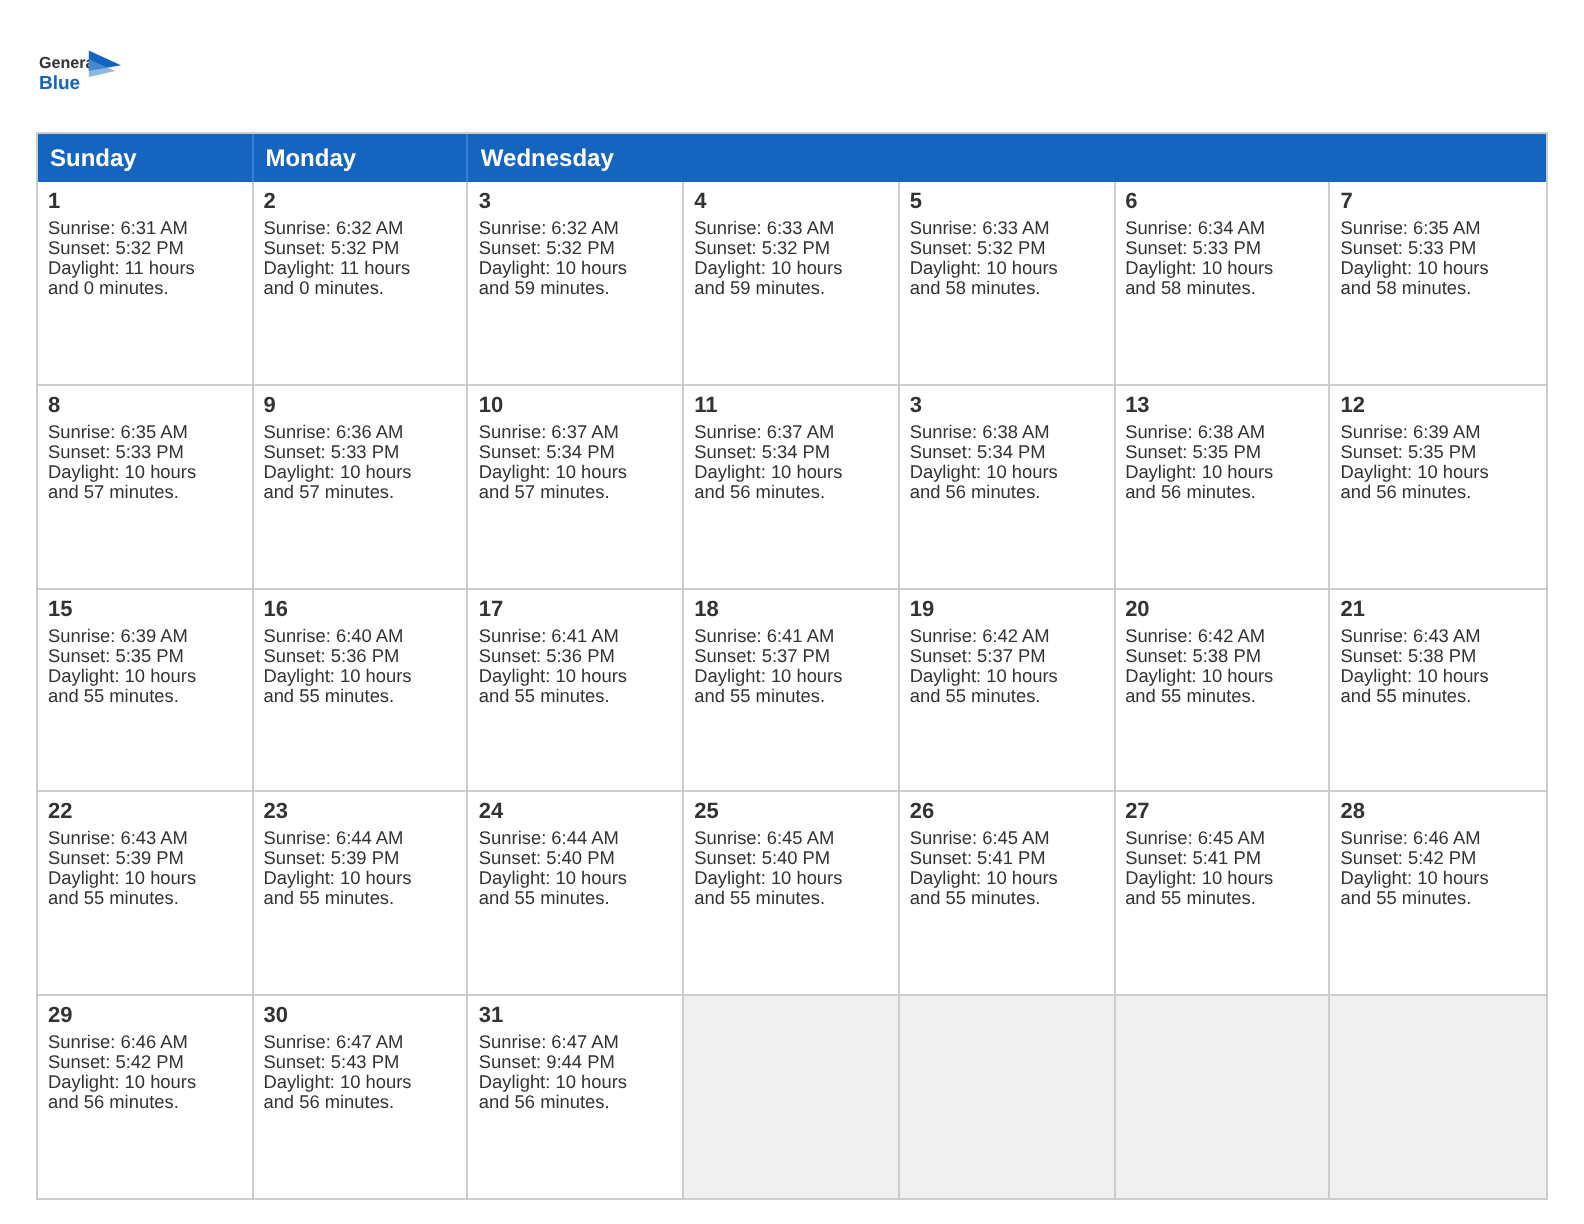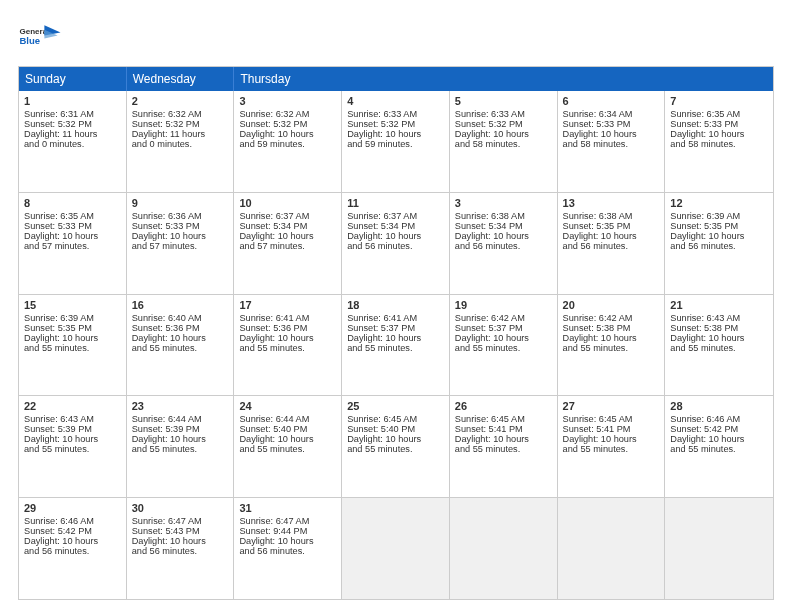--- a/index.html
+++ b/index.html
@@ -41,21 +41,21 @@
       flex-direction: column;
       border: 1px solid #ccc;
     }
     .cal-header-row {
       display: grid;
       grid-template-columns: repeat(7, 1fr);
       background: #1565c0;
     }
     .cal-header-cell {
       color: #fff;
-      font-weight: normal;
+      font-weight: bold;
       font-size: 12px;
       padding: 5px 6px;
       border-right: 1px solid #3a7fd5;
       text-align: left;
     }
     .cal-header-cell:last-child { border-right: none; }
     .cal-body {
       flex: 1;
       display: flex;
       flex-direction: column;
@@ -110,22 +110,22 @@
     </div>
     <div class="title-block">
       <div class="main-title"></div>
       <div class="sub-title"></div>
     </div>
   </div>
 
   <div class="calendar">
     <div class="cal-header-row">
       <div class="cal-header-cell">Sunday</div>
+      <div class="cal-header-cell">Monday</div>
       <div class="cal-header-cell">Wednesday</div>
-      <div class="cal-header-cell">Thursday</div>
     </div>
     <div class="cal-body" id="cal-body">
     <div class="cal-row">
           <div class="cal-cell">
             <span class="day-num">1</span>
             <div>Sunrise: 6:31 AM</div>
             <div>Sunset: 5:32 PM</div>
             <div>Daylight: 11 hours</div>
             <div>and 0 minutes.</div>
           </div>

